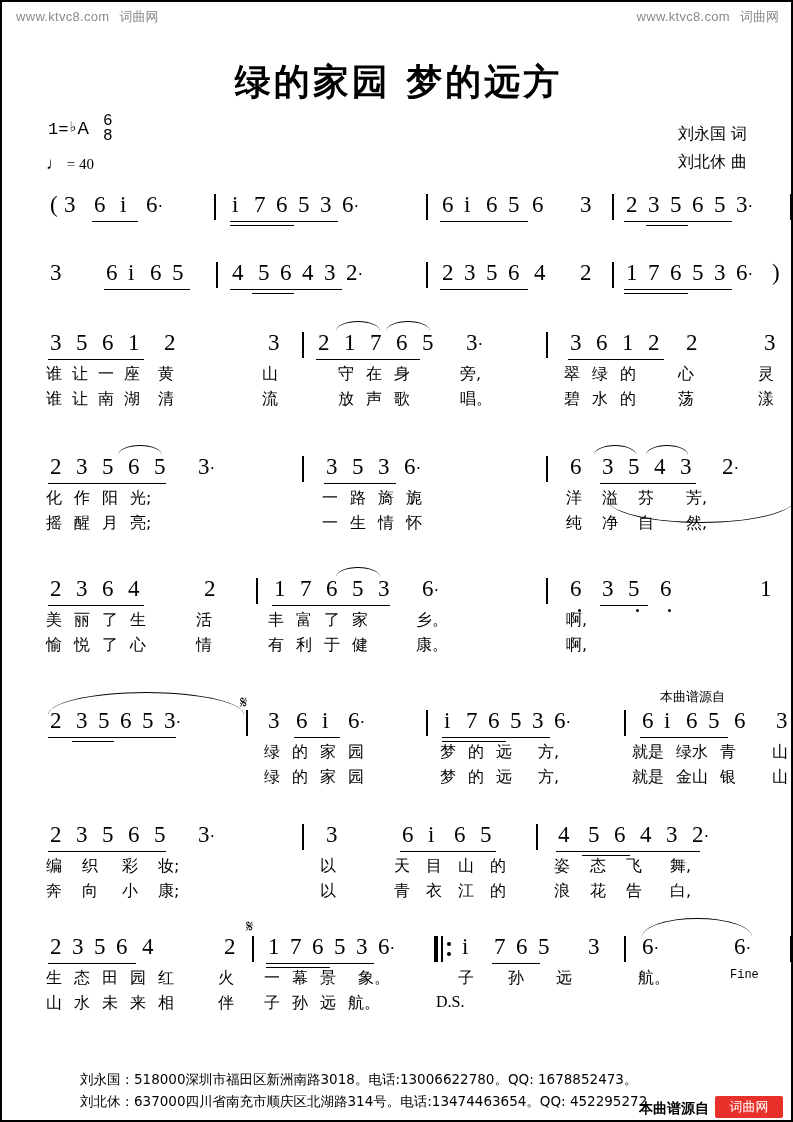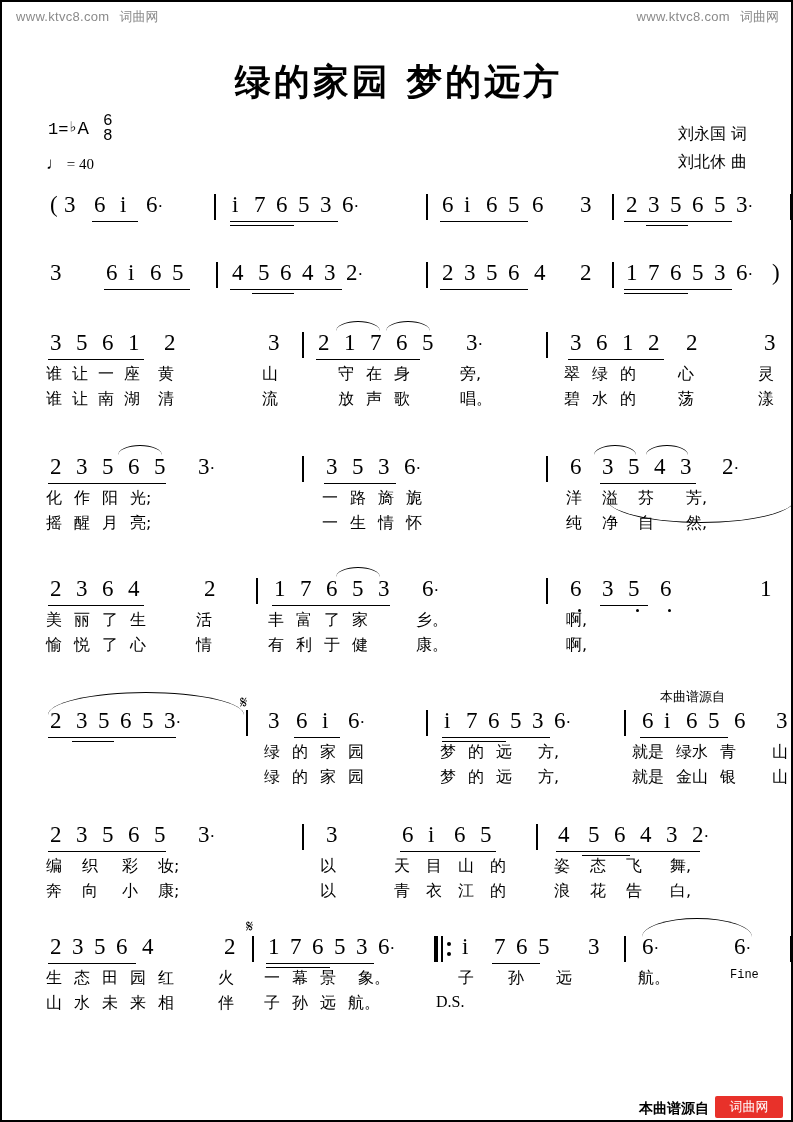--- a/index.html
+++ b/index.html
@@ -589,17 +589,21 @@
       <span class="lyr" style="left:684px; font-size:12px; font-family:Liberation Mono, monospace;">Fine</span>
     </div>
     <div class="lyricrow">
       <span class="lyr" style="left:0px;">山</span><span class="lyr" style="left:28px;">水</span><span class="lyr" style="left:56px;">未</span><span class="lyr" style="left:84px;">来</span><span class="lyr" style="left:112px;">相</span>
       <span class="lyr" style="left:172px;">伴</span>
       <span class="lyr" style="left:218px;">子</span><span class="lyr" style="left:246px;">孙</span><span class="lyr" style="left:274px;">远</span><span class="lyr" style="left:302px;">航。</span>
       <span class="lyr" style="left:390px; font-size:16px; font-family:'Liberation Serif',serif;">D.S.</span>
     </div>
   </div>
 
+  <div class="footer">
+    <div>刘永国：518000深圳市福田区新洲南路3018。电话:13006622780。QQ: 1678852473。</div>
+    <div>刘北休：637000四川省南充市顺庆区北湖路314号。电话:13474463654。QQ: 452295272</div>
+  </div>
 
   <div class="source">本曲谱源自</div>
   <div class="logo">词曲网</div>
 
 </div>
 
 </body></html>

